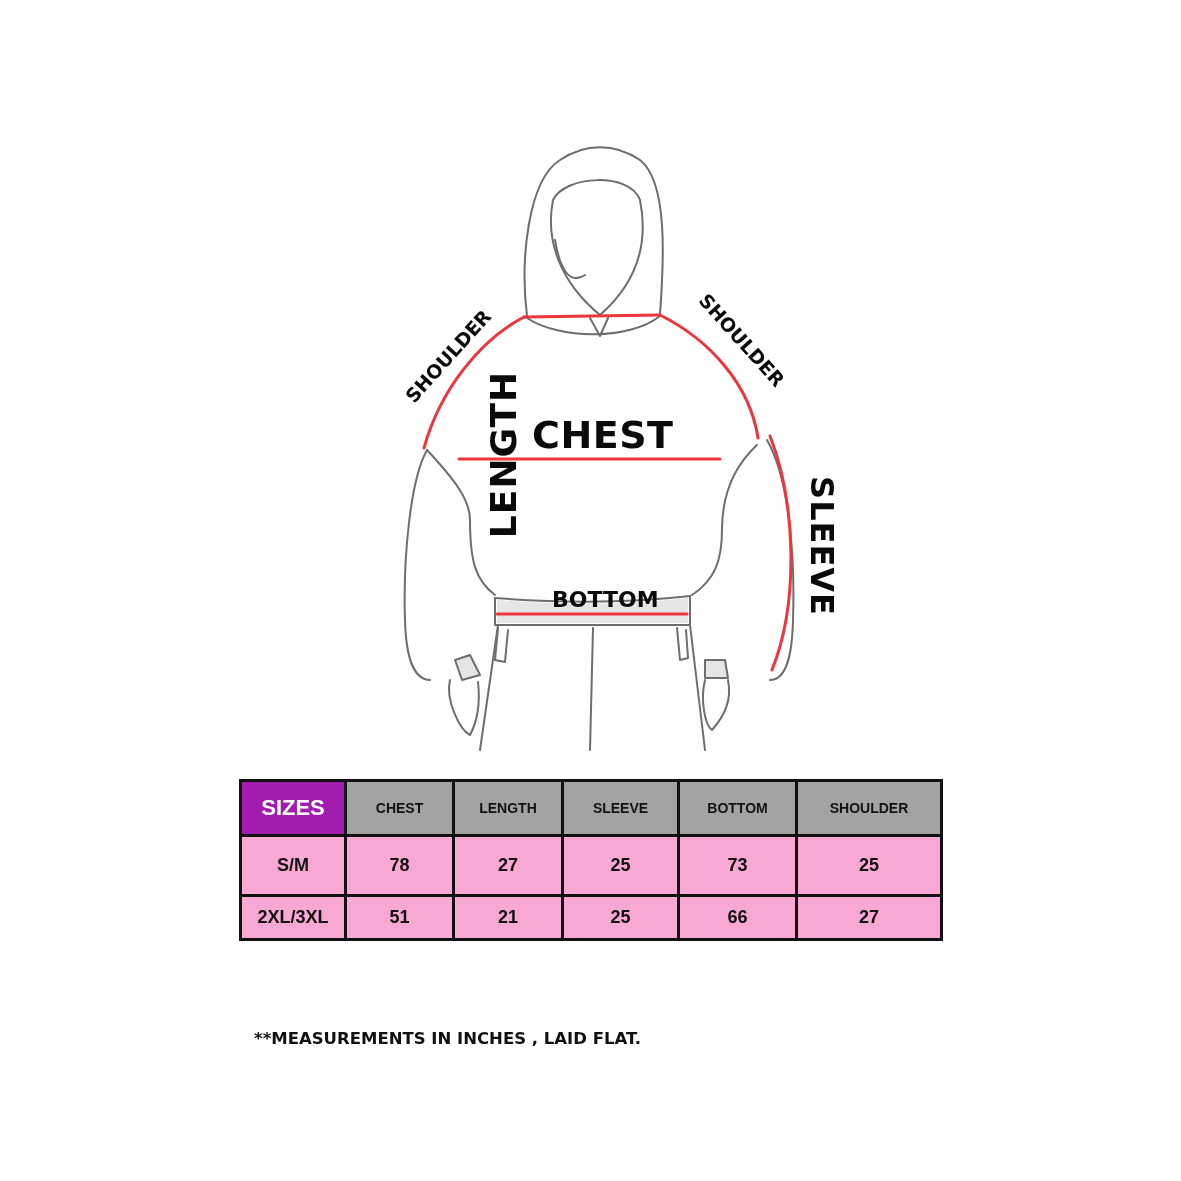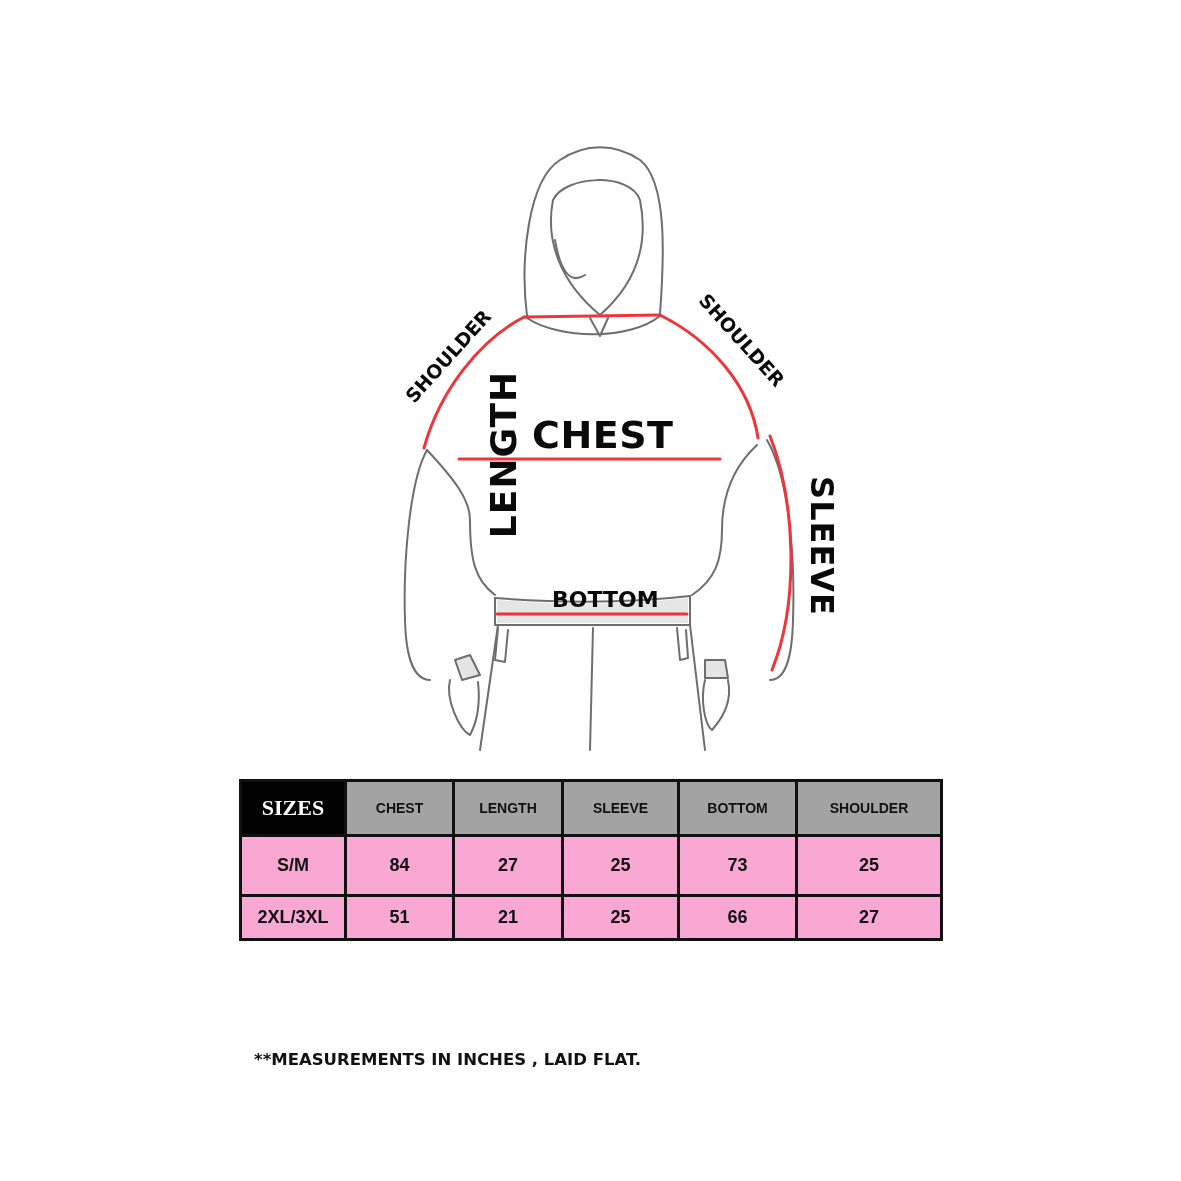--- a/index.html
+++ b/index.html
@@ -10,23 +10,23 @@
   .lbl-chest { left:532px; top:413px; font-size:38px; letter-spacing:0.5px; }
   .lbl-length { left:418px; top:434px; font-size:36px; transform:rotate(-90deg); width:170px; text-align:center; letter-spacing:1px; }
   .lbl-sleeve { left:752px; top:527px; font-size:32px; transform:rotate(90deg); width:140px; text-align:center; letter-spacing:1px; }
   .lbl-bottom { left:552px; top:587px; font-size:22px; }
   .lbl-shoulder-l { left:383px; top:345px; font-size:19px; transform:rotate(-48deg); width:130px; text-align:center; }
   .lbl-shoulder-r { left:677px; top:329px; font-size:19px; transform:rotate(48deg); width:130px; text-align:center; }
 
   table.sizes { position:absolute; left:239px; top:779px; border-collapse:collapse; font-family:"Liberation Sans", sans-serif; }
   table.sizes td, table.sizes th { border:3px solid #111; text-align:center; padding:0; font-weight:bold; color:#111; }
   table.sizes th { background:#a3a3a3; font-size:14px; height:52px; }
-  table.sizes th.sizes-h { background:#000000; color:#ffffff; font-size:22px;font-family:Liberation Serif, serif; }
+  table.sizes th.sizes-h { background:#a21caf; color:#ffffff; font-size:22px; }
   table.sizes td { background:#f9a8d4; font-size:18px; }
-  .note { position:absolute; left:254px; top:1050px; font-family:"DejaVu Sans", sans-serif; font-weight:bold; font-size:16.5px; color:#111; }
+  .note { position:absolute; left:254px; top:1029px; font-family:"DejaVu Sans", sans-serif; font-weight:bold; font-size:16.5px; color:#111; }
 </style>
 </head>
 <body>
 
 <div class="figure">
   <svg width="1181" height="770" viewBox="0 0 1181 770">
     <g fill="none" stroke="#6e6e6e" stroke-width="2" stroke-linecap="round" stroke-linejoin="round">
 
       <path d="M527,316 C520,260 528,180 560,160 C585,143 615,143 640,160 C668,182 664,260 660,314"></path>
 
@@ -93,21 +93,21 @@
       <th>CHEST</th>
       <th>LENGTH</th>
       <th>SLEEVE</th>
       <th>BOTTOM</th>
       <th>SHOULDER</th>
     </tr>
   </thead>
   <tbody>
     <tr style="height:60px">
       <td>S/M</td>
-      <td>84</td>
+      <td>78</td>
       <td>27</td>
       <td>25</td>
       <td>73</td>
       <td>25</td>
     </tr>
     <tr style="height:44px">
       <td>2XL/3XL</td>
       <td>51</td>
       <td>21</td>
       <td>25</td>

